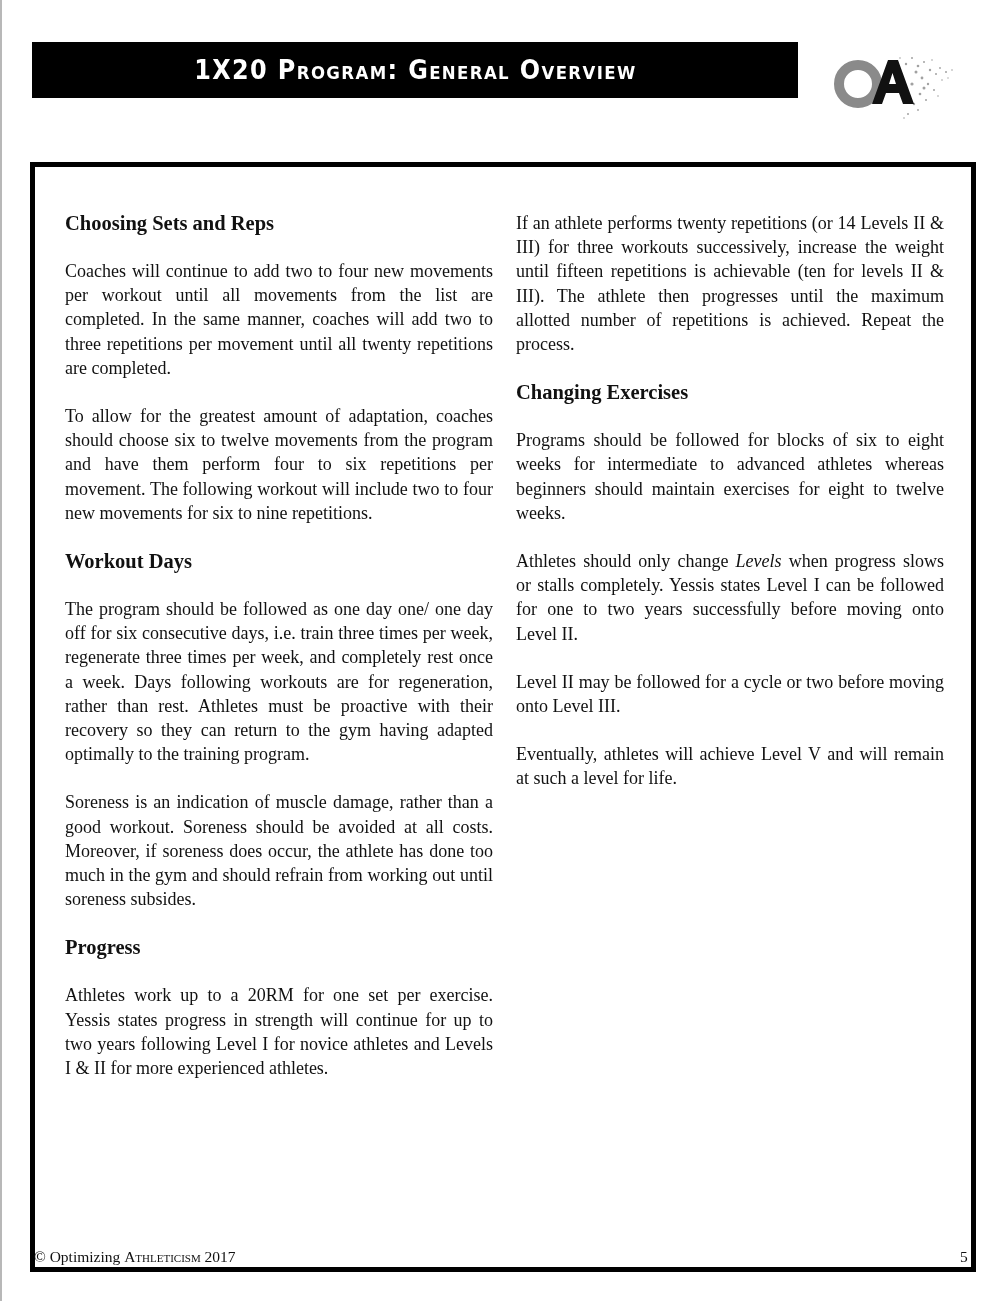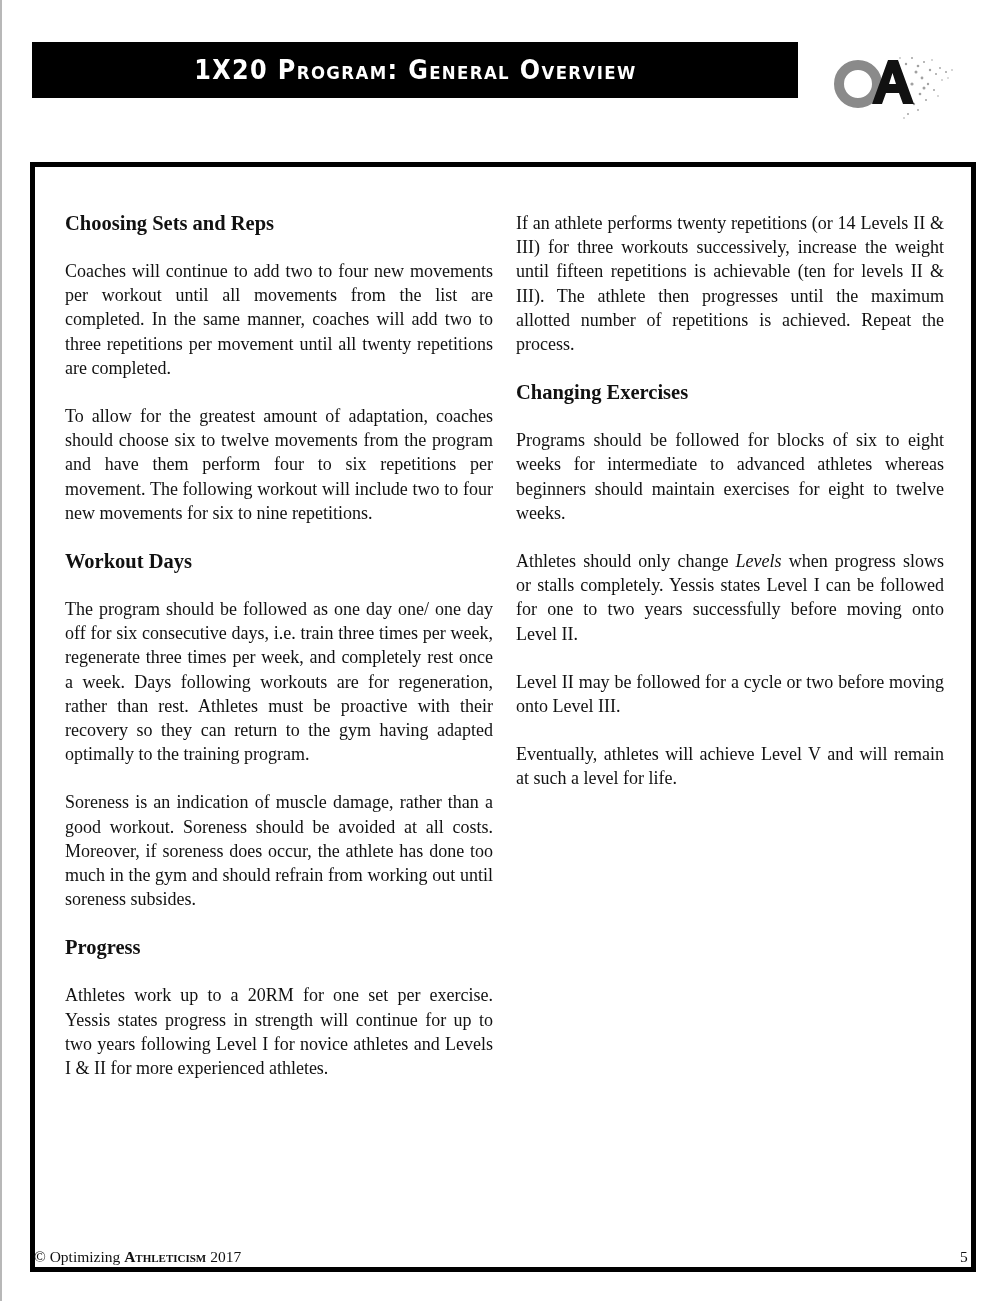--- a/index.html
+++ b/index.html
@@ -31,21 +31,21 @@
     margin: 0 0 24px 0; font-size: 20.5px; font-weight: bold; line-height: 24px;
   }
   .col p {
     margin: 0 0 24px 0; font-size: 18px; line-height: 24.2px;
     text-align: justify; hyphens: none;
   }
   .footer-left {
     position: absolute; left: 34px; top: 1248px; font-size: 15.5px;
   }
   .footer-left .italic { }
-  .footer-left .sc { font-variant: small-caps; font-weight: bold; text-align: right; }
+  .footer-left .sc { font-variant: small-caps; font-weight: normal; text-align: right; }
   .page-num { position: absolute; left: 960px; top: 1248px; font-size: 15.5px; }
 </style>
 </head>
 <body>
 
 <div class="left-edge"></div>
 
 <div class="header-bar">
   <span class="header-title">1X20 Program: General Overview</span>
 </div>

